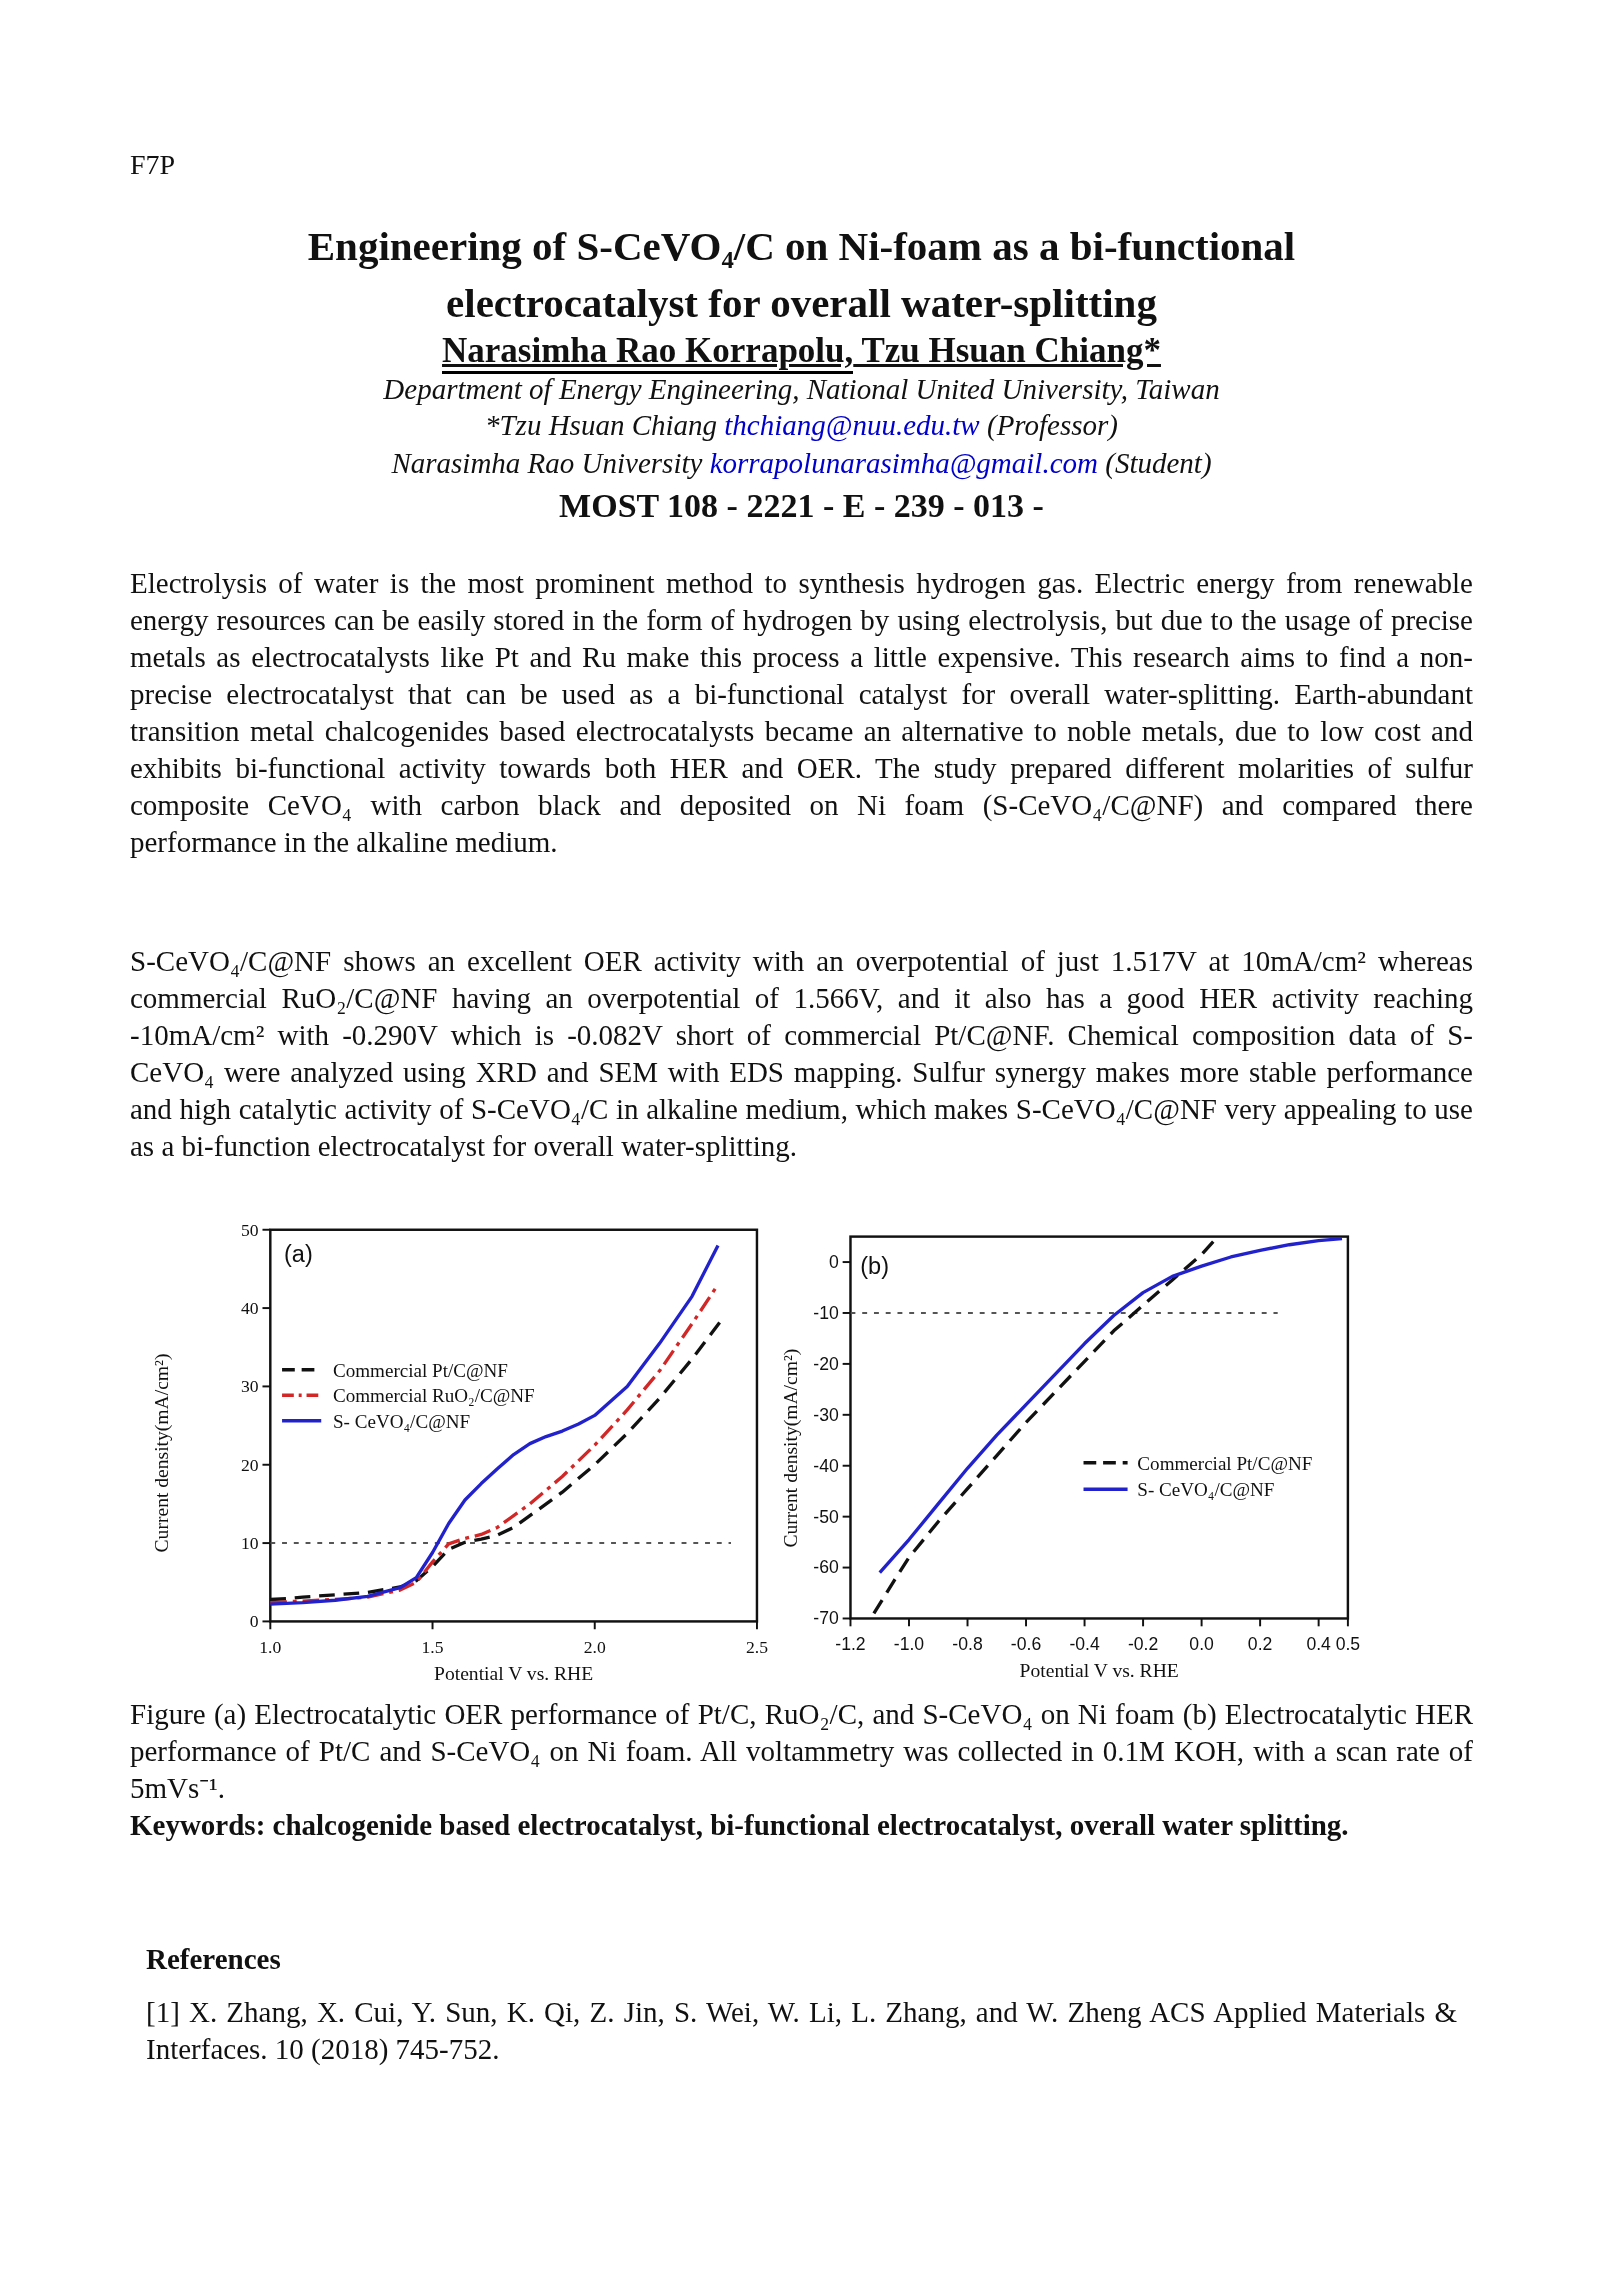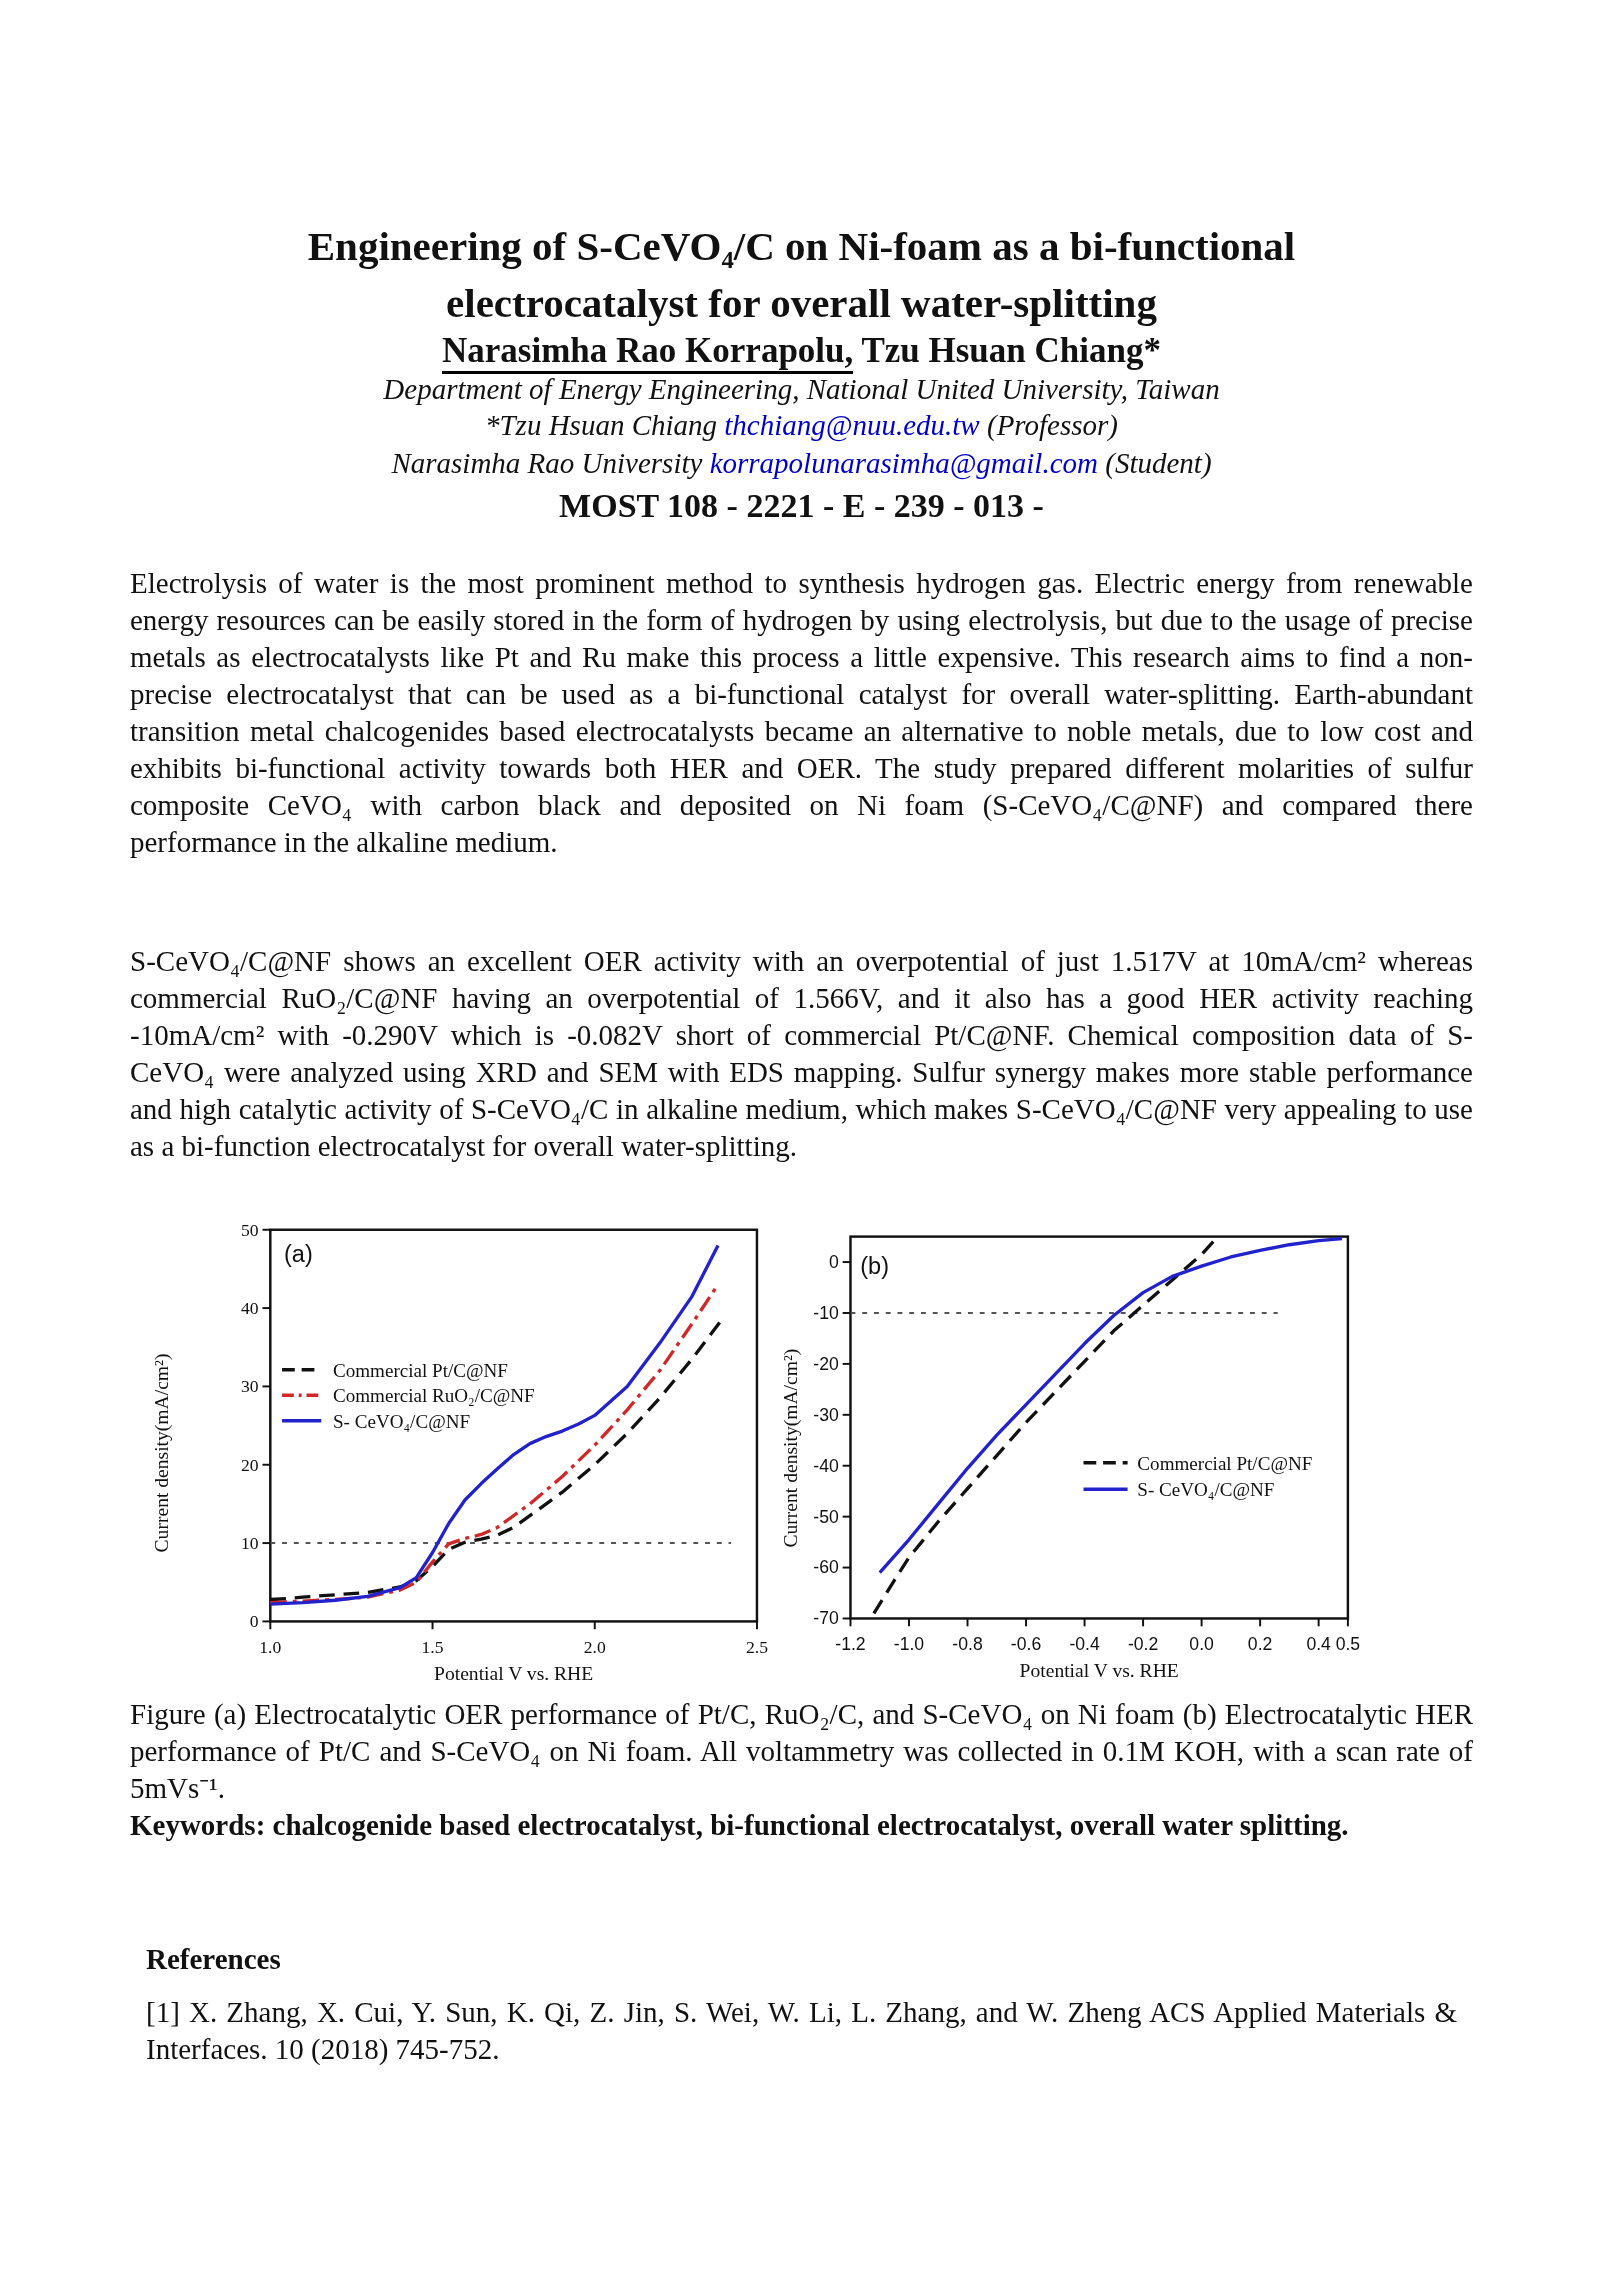--- a/index.html
+++ b/index.html
@@ -1,21 +1,21 @@
 <!DOCTYPE html>
 <html><head>
 <meta charset="utf-8">
 <style>
   html,body{margin:0;padding:0;background:#ffffff;}
   .page{position:relative;width:1620px;height:2293px;background:#ffffff;overflow:hidden;
         font-family:"Liberation Serif", serif;color:#111;}
   .abs{position:absolute;left:130px;width:1343px;}
   #code{top:149px;font-size:28px;}
   #title{top:218px;text-align:center;font-weight:bold;font-size:41px;line-height:57px;}
-  #authors{top:331px;text-align:center;font-weight:bold;font-size:35px;}
+  #authors{top:331px;text-align:center;font-weight:bold;font-size:35px;text-decoration:underline;}
   #authors .uline{border-bottom:3.9px solid #000;padding-bottom:1px;}
   #affiliation{top:373px;text-align:center;font-style:italic;font-size:29px;}
   #contact-professor{top:409px;text-align:center;font-style:italic;font-size:29px;}
   #contact-student{top:447px;text-align:center;font-style:italic;font-size:29px;}
   #grant{top:487px;text-align:center;font-weight:bold;font-size:34px;}
   .emaillink{color:#0000cc;cursor:pointer;}
   .bodypara{font-size:29px;line-height:37px;text-align:justify;}
   #para1{top:565px;}
   #para2{top:943px;}
   #caption-block{top:1696px;}
@@ -26,20 +26,21 @@
   #refs .refhead{font-weight:bold;text-align:left;}
   svg{position:absolute;overflow:visible;}
   #svg-oer{left:130px;top:1218px;}
   #svg-her{left:765px;top:1218px;}
 </style>
 </head>
 <body>
 
 <div class="page">
 
+  <div class="abs" id="code">F7P</div>
 
   <div class="abs" id="title">
     <span>Engineering of S-CeVO₄/C on Ni-foam as a bi-functional</span><br>
     <span>electrocatalyst for overall water-splitting</span>
   </div>
 
   <div class="abs" id="authors">
     <span class="uline">Narasimha Rao Korrapolu,</span><span> Tzu Hsuan Chiang*</span>
   </div>
 

